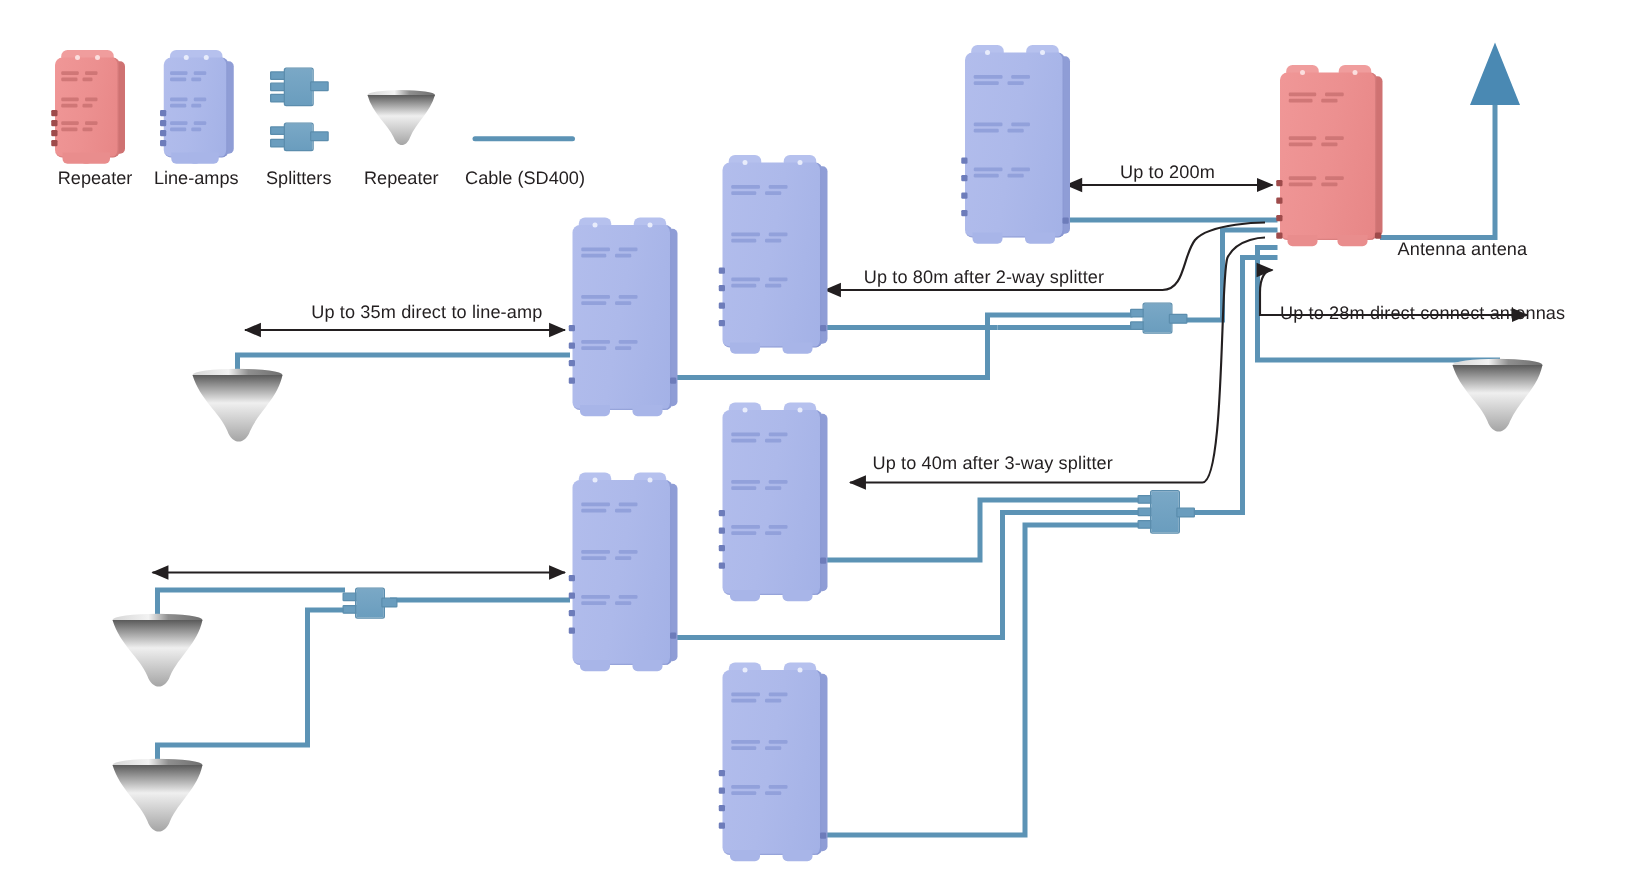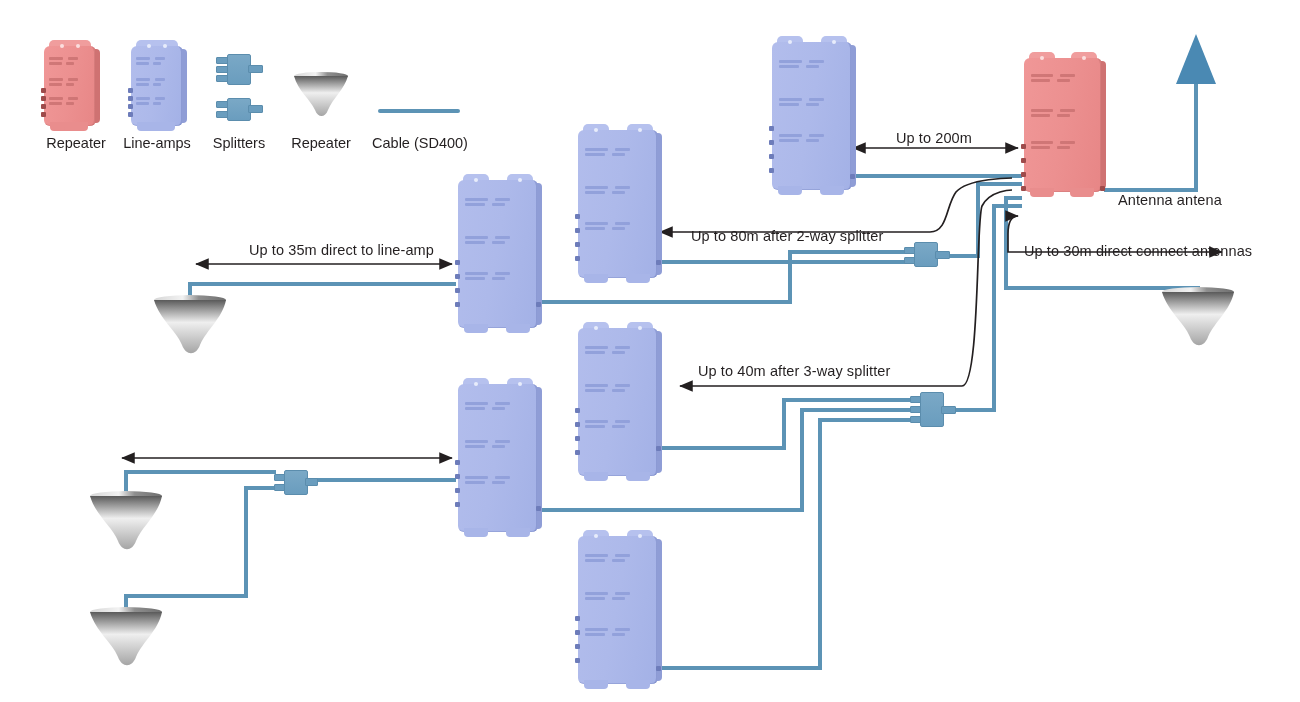--- a/index.html
+++ b/index.html
@@ -739,24 +739,24 @@
 
   <div class="splitter" style="left:274px; top:470px; width:42px; height:24px;">
     <div class="leg" style="left:0;  top:4px;  width:12px;"></div>
     <div class="leg" style="left:0;  top:14px; width:12px;"></div>
     <div class="core" style="left:10px; top:0; width:22px; height:23px;"></div>
     <div class="out" style="left:31px; top:8px; width:11px;"></div>
   </div>
 
   <div class="lbl" style="left:896px; top:130px;">Up to 200m</div>
 
-  <div class="lbl" style="left:691px; top:228px;">Up to 80m after 2-way splitter</div>
+  <div class="lbl" style="left:691px; top:214px;">Up to 80m after 2-way splitter</div>
 
   <div class="lbl" style="left:698px; top:363px;">Up to 40m after 3-way splitter</div>
 
   <div class="lbl" style="left:249px; top:242px;">Up to 35m direct to line-amp</div>
 
 
-  <div class="lbl" style="left:1024px; top:243px;">Up to 30m direct connect antennas</div>
+  <div class="lbl" style="left:1024px; top:243px;">Up to 28m direct connect antennas</div>
 
   <div class="lbl" style="left:1118px; top:192px;">Antenna antena</div>
 
 </div>
 
 </body></html>

